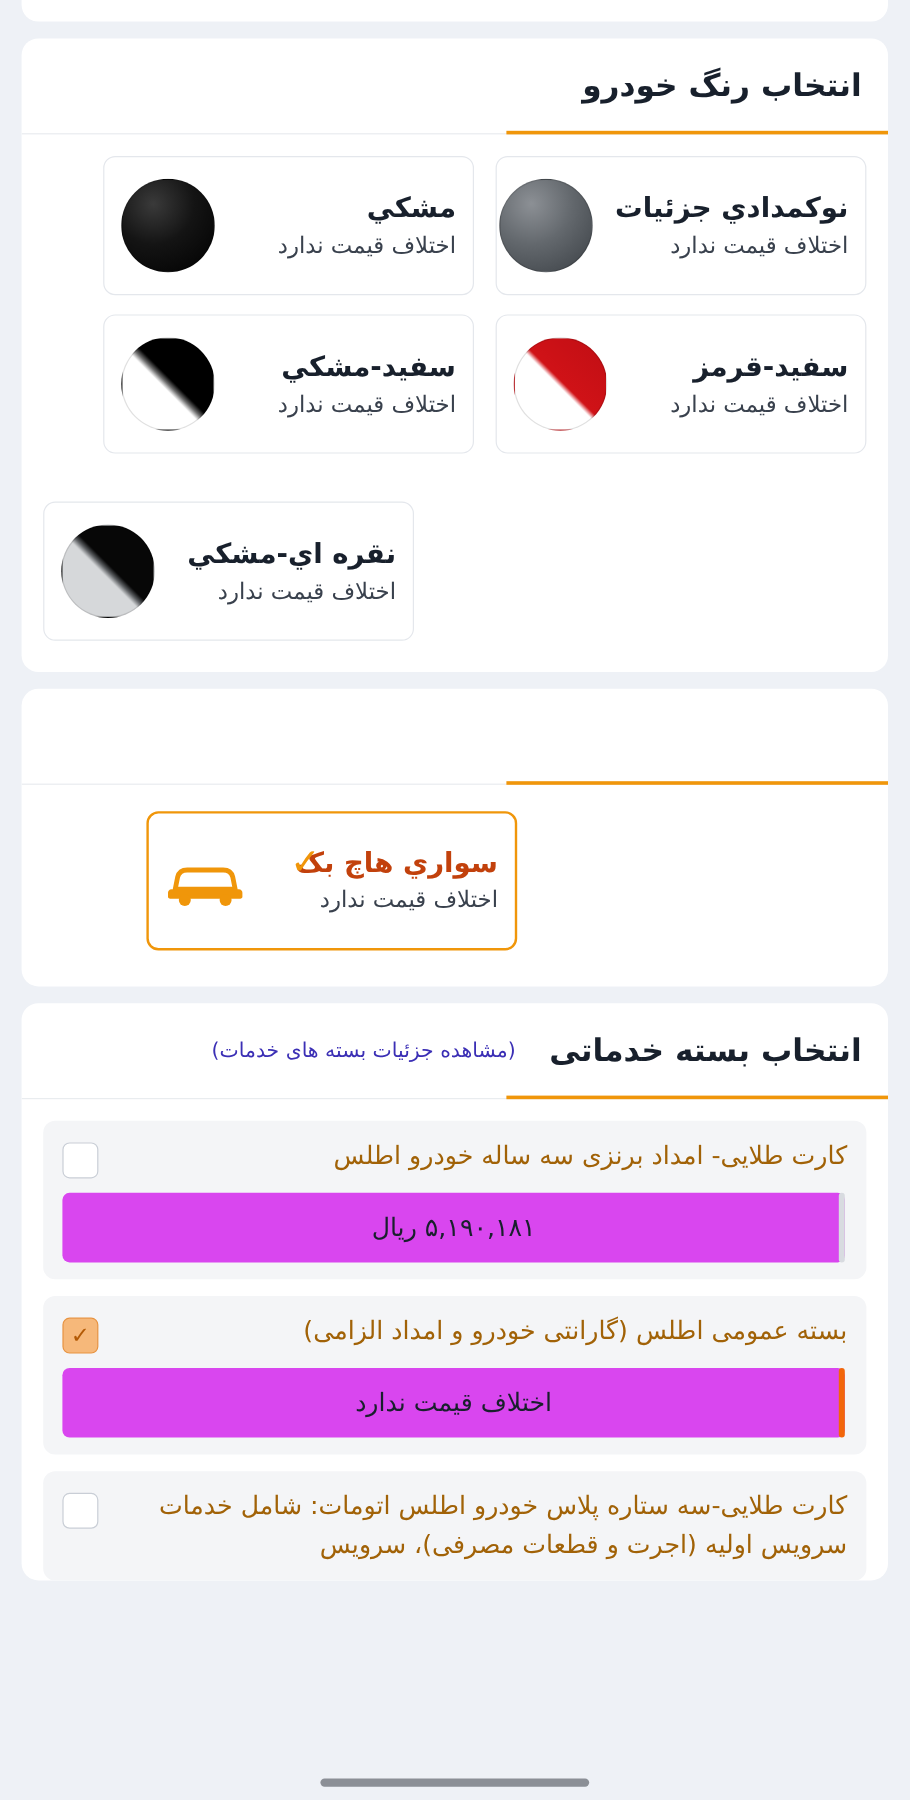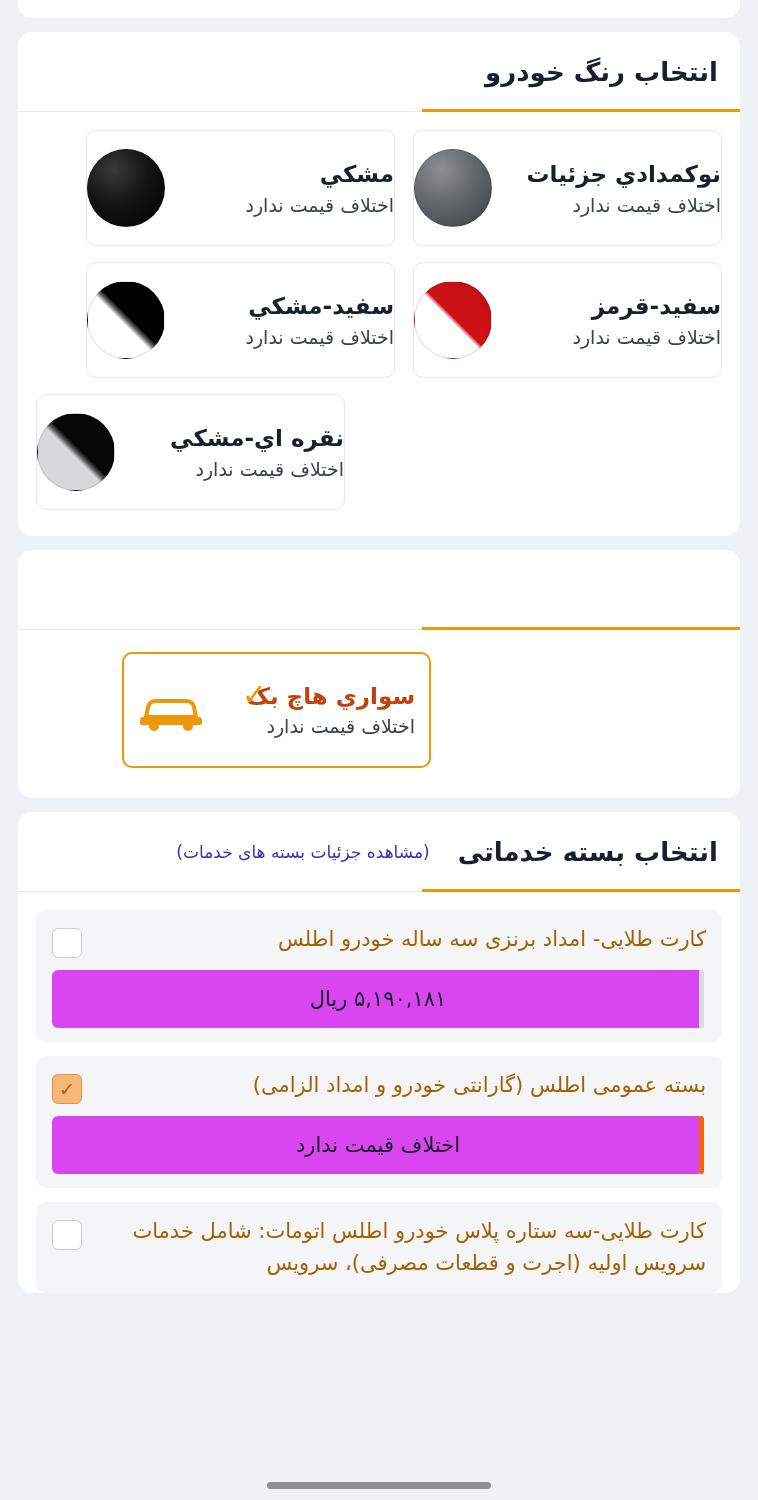--- a/index.html
+++ b/index.html
@@ -65,21 +65,21 @@
     justify-content: flex-start;
   }
   .opt {
     width: 309px;
     height: 116px;
     border: 1px solid #e4e7ec;
     border-radius: 10px;
     background: #fff;
     display: flex;
     align-items: center;
-    padding: 0 0;
+    padding: 0 14px;
     gap: 14px;
     flex-direction: row;
   }
   .opt .texts {
     flex: 1;
     text-align: right;
     padding-left: 4px;
   }
   .opt .name {
     font-size: 23px;
@@ -252,21 +252,21 @@
     </div>
 
     <div class="opt">
       <div class="texts">
         <div class="name">سفيد-مشکي</div>
         <div class="sub">اختلاف قیمت ندارد</div>
       </div>
       <div class="swatch sw-wb"></div>
     </div>
 
-    <div class="opt" style="margin-right:auto;">
+    <div class="opt" style="margin-right:auto;margin-top:24px;">
       <div class="texts">
         <div class="name">نقره اي-مشکي</div>
         <div class="sub">اختلاف قیمت ندارد</div>
       </div>
       <div class="swatch sw-sb"></div>
     </div>
   </div>
 </div>
 
 <div class="card">

